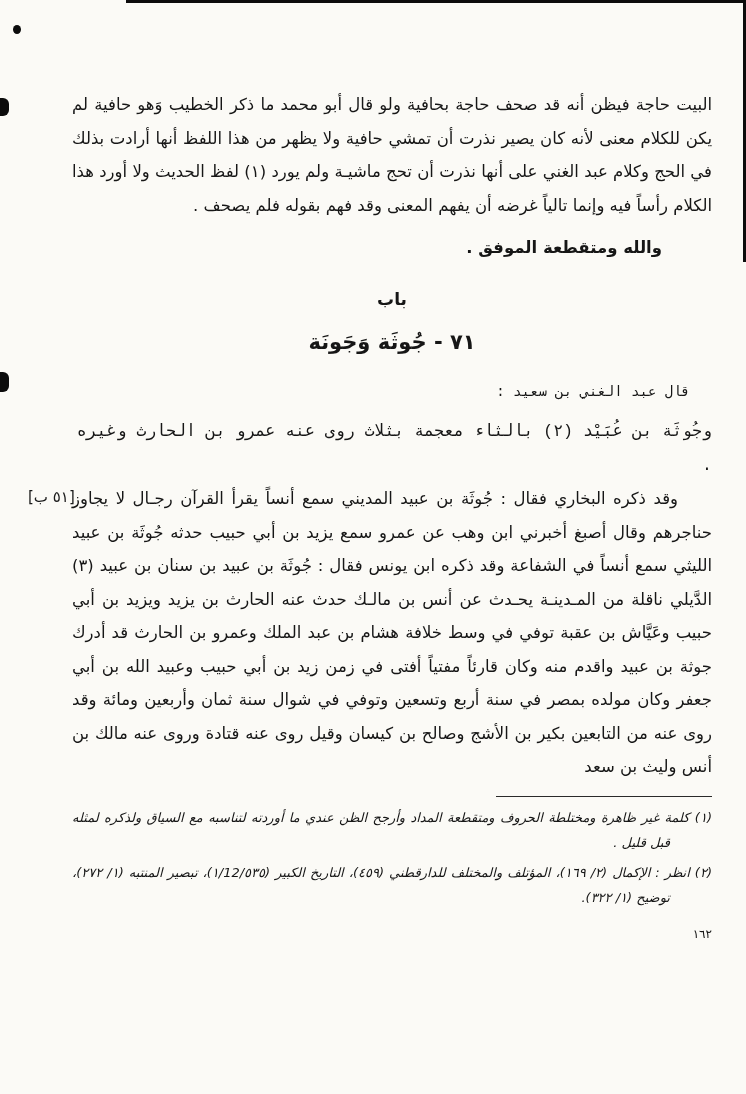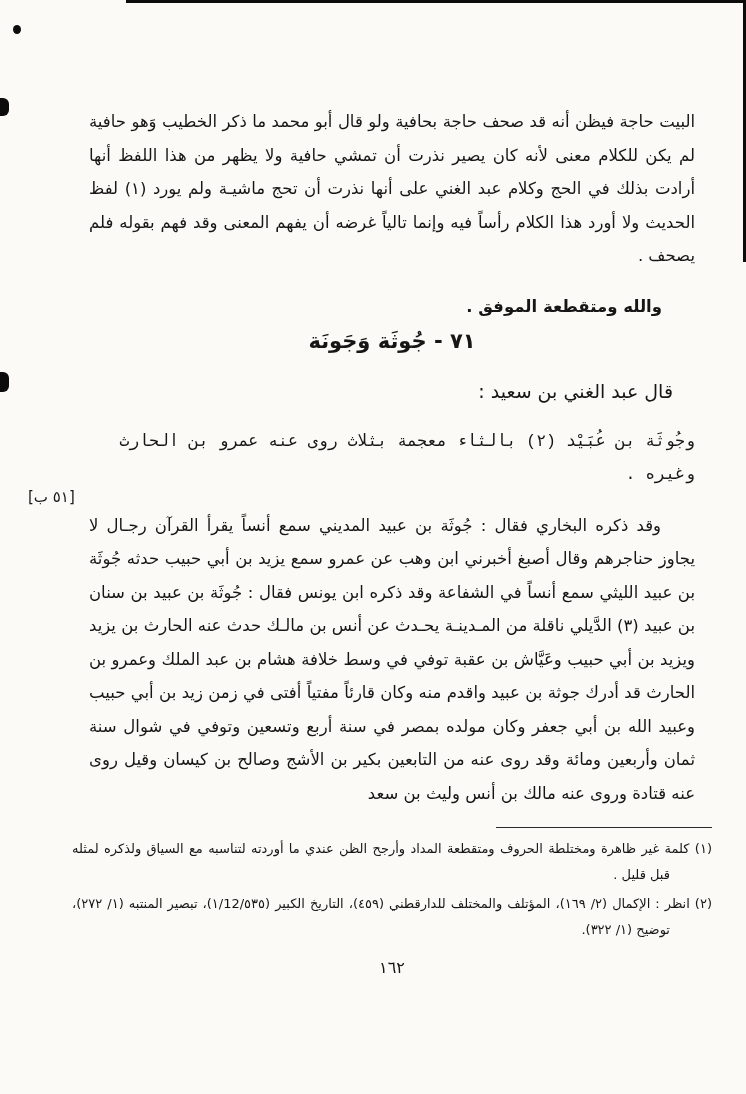--- a/index.html
+++ b/index.html
@@ -20,21 +20,21 @@
   }
   .content {
     position: relative;
     padding: 88px 34px 0 72px; 
     box-sizing: border-box;
   }
   .body-text {
     font-size: 16.5px;
     line-height: 33.5px;
     text-align: justify;
-    margin: 17px;
+    margin: 0;
   }
   .para + .para { margin-top: 5px; }
   .indent-first { text-indent: 34px; }
   .closing-line {
     font-size: 16.5px;
     line-height: 33px;
     text-align: right;
     margin: 9px 50px 0 0;
     font-weight: bold;
   }
@@ -42,28 +42,29 @@
     text-align: center;
     font-weight: bold;
     font-size: 17px;
     margin-top: 22px;
     line-height: 26px;
   }
   .chapter-heading {
     text-align: center;
     font-weight: bold;
     font-size: 21px;
-    margin-top: 2px;
+    margin-top: 14px;
     line-height: 32px;
   }
   .attribution {
-    font-size: 19px;
+    font-size: 14px;
     line-height: 33px;
     margin-top: 18px;
     text-indent: 22px;
+    font-family: Liberation Mono, monospace;
   }
   .entry-line {
     font-size: 16.5px;
     line-height: 33.5px;
     margin-top: 6px;
     text-align: right;
     font-family: Liberation Mono, monospace;
   }
   .folio-marker {
     position: absolute;
@@ -81,24 +82,25 @@
   .footnotes {
     margin-top: 8px;
     font-size: 13px;
     line-height: 25.5px;
     text-align: justify;
   }
   .footnote {
     margin: 4px 0 2px 0;
     padding-right: 42px;
     text-indent: -42px;
+    font-style: italic;
   }
   .page-number {
-    text-align: center;
-    font-size: 16px;
+    text-align: right;
+    font-size: 12px;
     margin-top: 16px;
     letter-spacing: 2px;
   }
   
   .artifact { position: absolute; background: #0c0c0c; }
   .art-top-line   { top: 0; right: 0; width: 620px; height: 3px; }
   .art-right-line { top: 0; right: 0; width: 3px; height: 262px; }
   .art-left-blob1 { top: 98px;  left: 0; width: 9px;  height: 18px; border-radius: 0 6px 6px 0; }
   .art-left-blob2 { top: 372px; left: 0; width: 9px;  height: 20px; border-radius: 0 6px 6px 0; }
   .art-corner-dot { top: 25px;  left: 13px; width: 8px; height: 9px; border-radius: 50%; }
@@ -115,20 +117,21 @@
   <div class="artifact art-corner-dot"></div>
 
   <div class="folio-marker">[٥١ ب]</div>
 
   <div class="content">
 
     <p class="body-text para">البيت حاجة فيظن أنه قد صحف حاجة بحافية ولو قال أبو محمد ما ذكر الخطيب وَهو حافية لم يكن للكلام معنى لأنه كان يصير نذرت أن تمشي حافية ولا يظهر من هذا اللفظ أنها أرادت بذلك في الحج وكلام عبد الغني على أنها نذرت أن تحج ماشيـة ولم يورد (١) لفظ الحديث ولا أورد هذا الكلام رأساً فيه وإنما تالياً غرضه أن يفهم المعنى وقد فهم بقوله فلم يصحف .</p>
 
     <div class="closing-line">والله ومتقطعة الموفق .</div>
 
+    <div class="bab">باب</div>
 
     <div class="chapter-heading">٧١ - جُوثَة وَجَونَة</div>
 
     <p class="body-text attribution">قال عبد الغني بن سعيد :</p>
 
     <p class="body-text entry-line">وجُوثَة بن عُبَيْد (٢) بالثاء معجمة بثلاث روى عنه عمرو بن الحارث وغيره .</p>
 
 
     <p class="body-text para indent-first">وقد ذكره البخاري فقال : جُوثَة بن عبيد المديني سمع أنساً يقرأ القرآن رجـال لا يجاوز حناجرهم وقال أصبغ أخبرني ابن وهب عن عمرو سمع يزيد بن أبي حبيب حدثه جُوثَة بن عبيد الليثي سمع أنساً في الشفاعة وقد ذكره ابن يونس فقال : جُوثَة بن عبيد بن سنان بن عبيد (٣) الدَّيلي ناقلة من المـدينـة يحـدث عن أنس بن مالـك حدث عنه الحارث بن يزيد ويزيد بن أبي حبيب وعَيَّاش بن عقبة توفي في وسط خلافة هشام بن عبد الملك وعمرو بن الحارث قد أدرك جوثة بن عبيد واقدم منه وكان قارئاً مفتياً أفتى في زمن زيد بن أبي حبيب وعبيد الله بن أبي جعفر وكان مولده بمصر في سنة أربع وتسعين وتوفي في شوال سنة ثمان وأربعين ومائة وقد روى عنه من التابعين بكير بن الأشج وصالح بن كيسان وقيل روى عنه قتادة وروى عنه مالك بن أنس وليث بن سعد</p>
 

